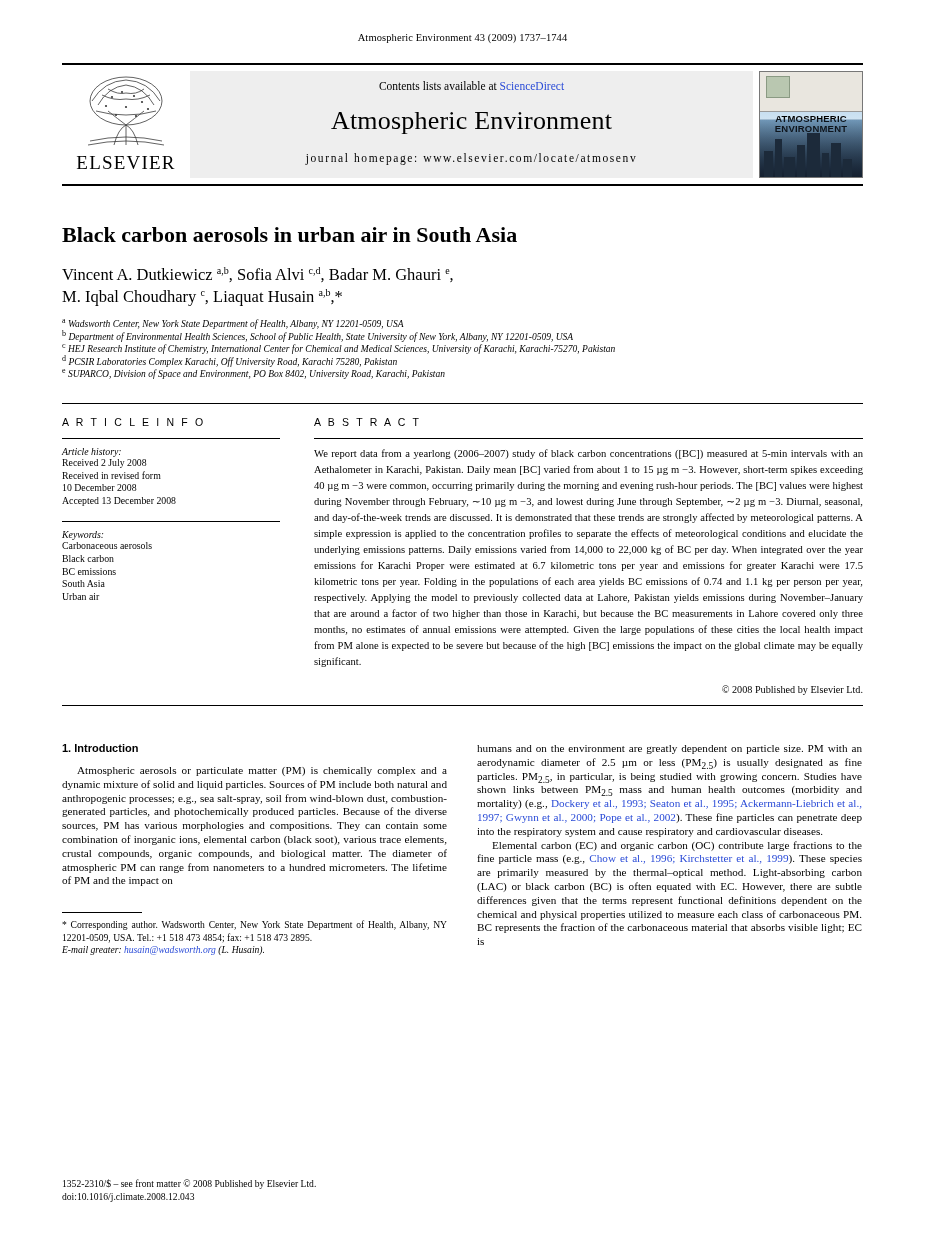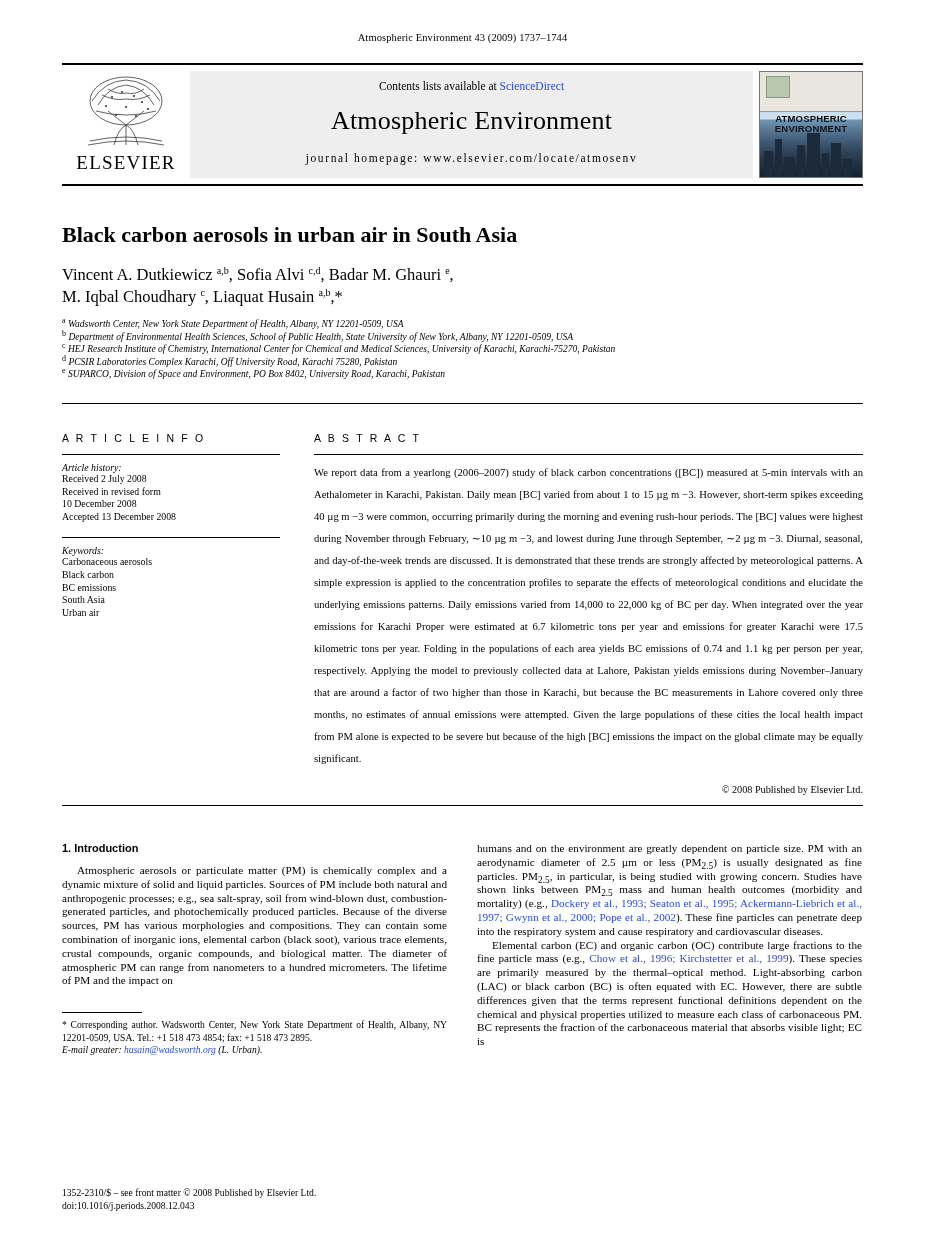--- a/index.html
+++ b/index.html
@@ -132,40 +132,40 @@
     font-size: 9.5px;
     line-height: 12.6px;
     font-style: italic;
   }
   .affiliations sup { font-style: normal; font-size: 8px; }
 
   
   .info-abstract {
     margin-top: 22px;
     border-top: 1px solid #000;
-    padding-top: 28px;
+    padding-top: 12px;
     display: flex;
     gap: 34px;
   }
   .col-info { width: 218px; flex: 0 0 218px; }
   .col-abstract { flex: 1 1 auto; }
   .sec-head {
     font-family: "Liberation Sans", sans-serif;
     font-size: 10.5px;
     letter-spacing: 2.2px;
     margin-bottom: 10px;
   }
   .rule { border-top: 1px solid #000; margin: 6px 0 7px 0; }
   .hist-title { font-style: italic; font-size: 9.8px; }
   .hist-line { font-size: 9.8px; line-height: 12.6px; }
   .kw-title { font-style: italic; font-size: 9.8px; margin-top: 2px;}
   .kw-line { font-size: 9.8px; line-height: 12.6px; }
   .abstract-body {
     font-size: 10.6px;
-    line-height: 22px;
+    line-height: 16px;
     text-align: justify;
   }
   .copyright {
     text-align: right;
     font-size: 10.2px;
     margin-top: 14px;
   }
   .abs-bottom-rule { border-top: 1px solid #000; margin-top: 10px; }
 
   
@@ -209,21 +209,21 @@
     line-height: 12.4px;
     text-align: justify;
   }
   .footnote-email { font-style: italic; }
   .footnote-email a { color: #2a4bd7; text-decoration: none; }
 
   
   .colophon {
     position: absolute;
     left: 62px;
-    bottom: 22px;
+    bottom: 31px;
     font-size: 9.6px;
     line-height: 12.4px;
   }
   sub, sup { line-height: 0; }
 </style>
 </head>
 <body>
 
 <div class="page">
 
@@ -333,30 +333,30 @@
 
   <div class="body-cols">
 
     <div class="bcol">
       <div class="body-head">1.  Introduction</div>
       <p class="body-p">Atmospheric aerosols or particulate matter (PM) is chemically complex and a dynamic mixture of solid and liquid particles. Sources of PM include both natural and anthropogenic processes; e.g., sea salt-spray, soil from wind-blown dust, combustion-generated particles, and photochemically produced particles. Because of the diverse sources, PM has various morphologies and compositions. They can contain some combination of inorganic ions, elemental carbon (black soot), various trace elements, crustal compounds, organic compounds, and biological matter. The diameter of atmospheric PM can range from nanometers to a hundred micrometers. The lifetime of PM and the impact on</p>
 
       <div class="footnote">
         <div class="footnote-text">*  Corresponding author. Wadsworth Center, New York State Department of Health, Albany, NY 12201-0509, USA. Tel.: +1 518 473 4854; fax: +1 518 473 2895.</div>
         <div class="footnote-text footnote-email">
-          <span>E-mail greater: </span><a href="#">husain@wadsworth.org</a><span> (L. Urban).</span>
+          <span>E-mail greater: </span><a href="#">husain@wadsworth.org</a><span> (L. Husain).</span>
         </div>
       </div>
     </div>
 
     <div class="bcol">
       <p class="body-p" style="text-indent:0;"><span>humans and on the environment are greatly dependent on particle size. PM with an aerodynamic diameter of 2.5 µm or less (PM</span><sub>2.5</sub><span>) is usually designated as fine particles. PM</span><sub>2.5</sub><span>, in particular, is being studied with growing concern. Studies have shown links between PM</span><sub>2.5</sub><span> mass and human health outcomes (morbidity and mortality) (e.g., </span><span class="ref-link">Dockery et al., 1993; Seaton et al., 1995; Ackermann-Liebrich et al., 1997; Gwynn et al., 2000; Pope et al., 2002</span><span>). These fine particles can penetrate deep into the respiratory system and cause respiratory and cardiovascular diseases.</span></p>
 
       <p class="body-p"><span>Elemental carbon (EC) and organic carbon (OC) contribute large fractions to the fine particle mass (e.g., </span><span class="ref-link">Chow et al., 1996; Kirchstetter et al., 1999</span><span>). These species are primarily measured by the thermal–optical method. Light-absorbing carbon (LAC) or black carbon (BC) is often equated with EC. However, there are subtle differences given that the terms represent functional definitions dependent on the chemical and physical properties utilized to measure each class of carbonaceous PM. BC represents the fraction of the carbonaceous material that absorbs visible light; EC is</span></p>
     </div>
   </div>
 
   <div class="colophon">
     <div>1352-2310/$ – see front matter © 2008 Published by Elsevier Ltd.</div>
-    <div>doi:10.1016/j.periods.2008.12.043</div>
+    <div>doi:10.1016/j.climate.2008.12.043</div>
   </div>
 
 </div>
 
 </body></html>

